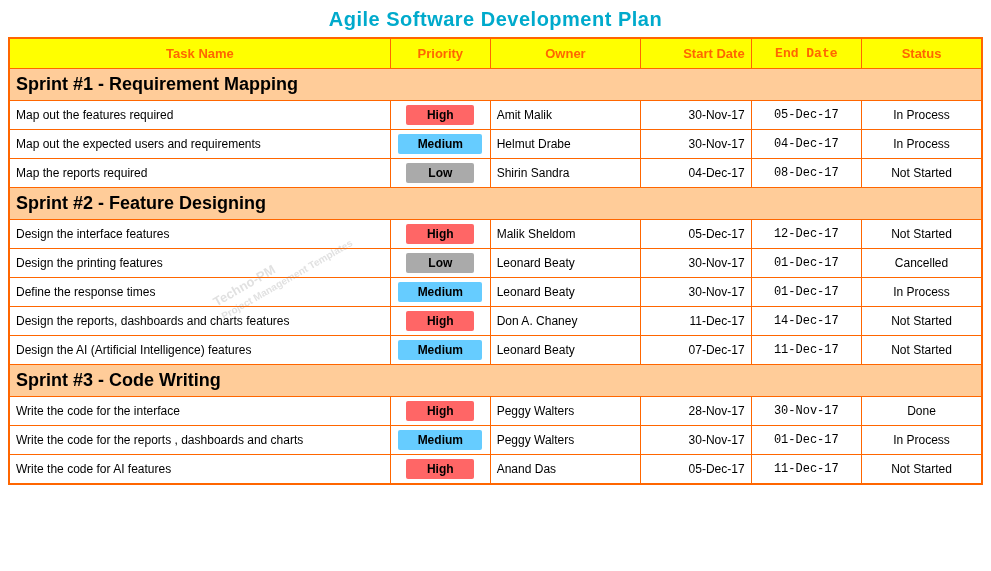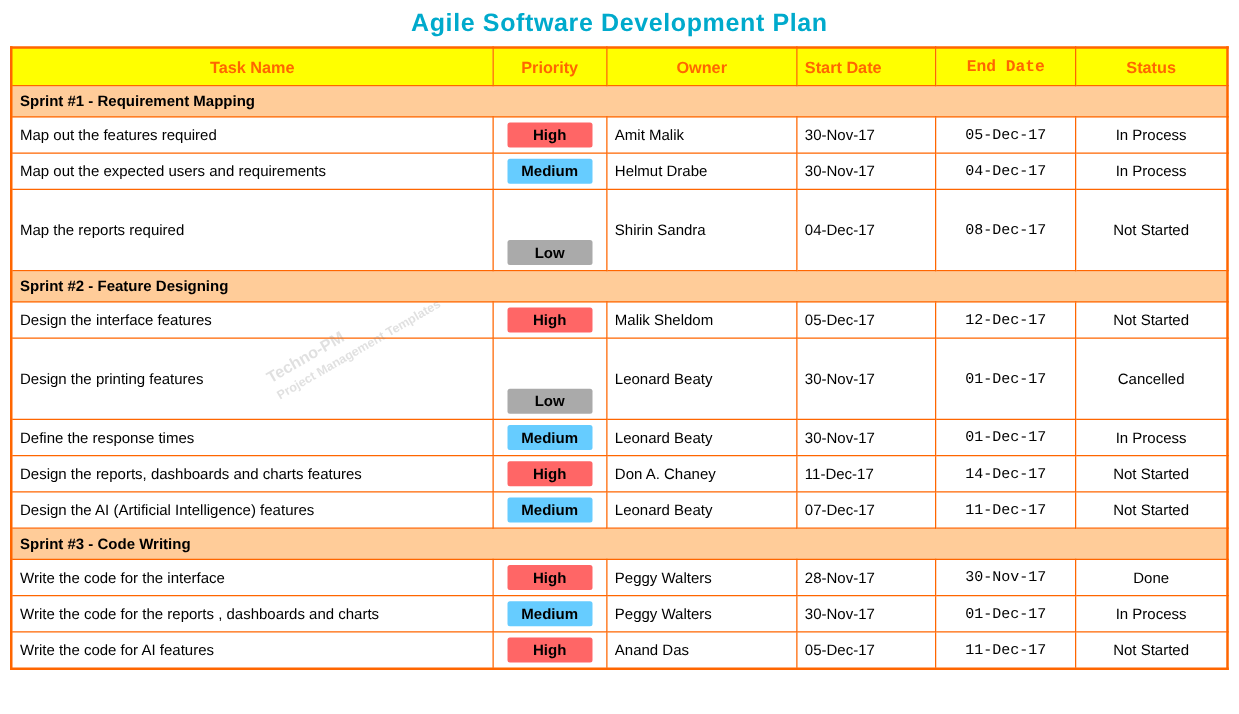--- a/index.html
+++ b/index.html
@@ -34,21 +34,21 @@
       font-size: 13px;
     }
     td {
       border: 1px solid #ff6600;
       padding: 4px 6px;
       vertical-align: middle;
     }
     .sprint-header td {
       background: #ffcc99;
       font-weight: bold;
-      font-size: 12px;
+      font-size: 18px;
       padding: 5px 6px;
     }
     .data-row {
       background: #fff;
       border-radius: 14px;
     }
     .data-row:nth-child(even) {
       background: #fff;
     }
     .priority-high {
@@ -62,37 +62,36 @@
       width: 68px;
     }
     .priority-medium {
       background: #66ccff;
       color: #000;
       font-weight: bold;
       text-align: center;
       padding: 3px 0;
       border-radius: 2px;
       display: inline-block;
-      width: 68px;
+      width: 84px;
     }
     .priority-low {
       background: #aaaaaa;
       color: #000;
       font-weight: bold;
       text-align: center;
       padding: 3px 8px;
       border-radius: 2px;
       display: inline-block;
       width: 68px;
-      margin-top: 36px;
     }
     .col-task { width: 38%; margin-left: 28px; }
     .col-priority { width: 9%; text-align: center; }
     .col-owner { width: 15%; }
-    .col-start { width: 11%; text-align: left; }
+    .col-start { width: 11%; text-align: right; }
     .col-end { width: 11%; text-align: center; font-family: Liberation Mono, monospace; }
     .col-status { width: 12%; text-align: center; }
     .watermark {
       position: absolute;
       pointer-events: none;
       opacity: 0.25;
       font-size: 13px;
       font-weight: bold;
       color: #888;
       transform: rotate(-30deg);

